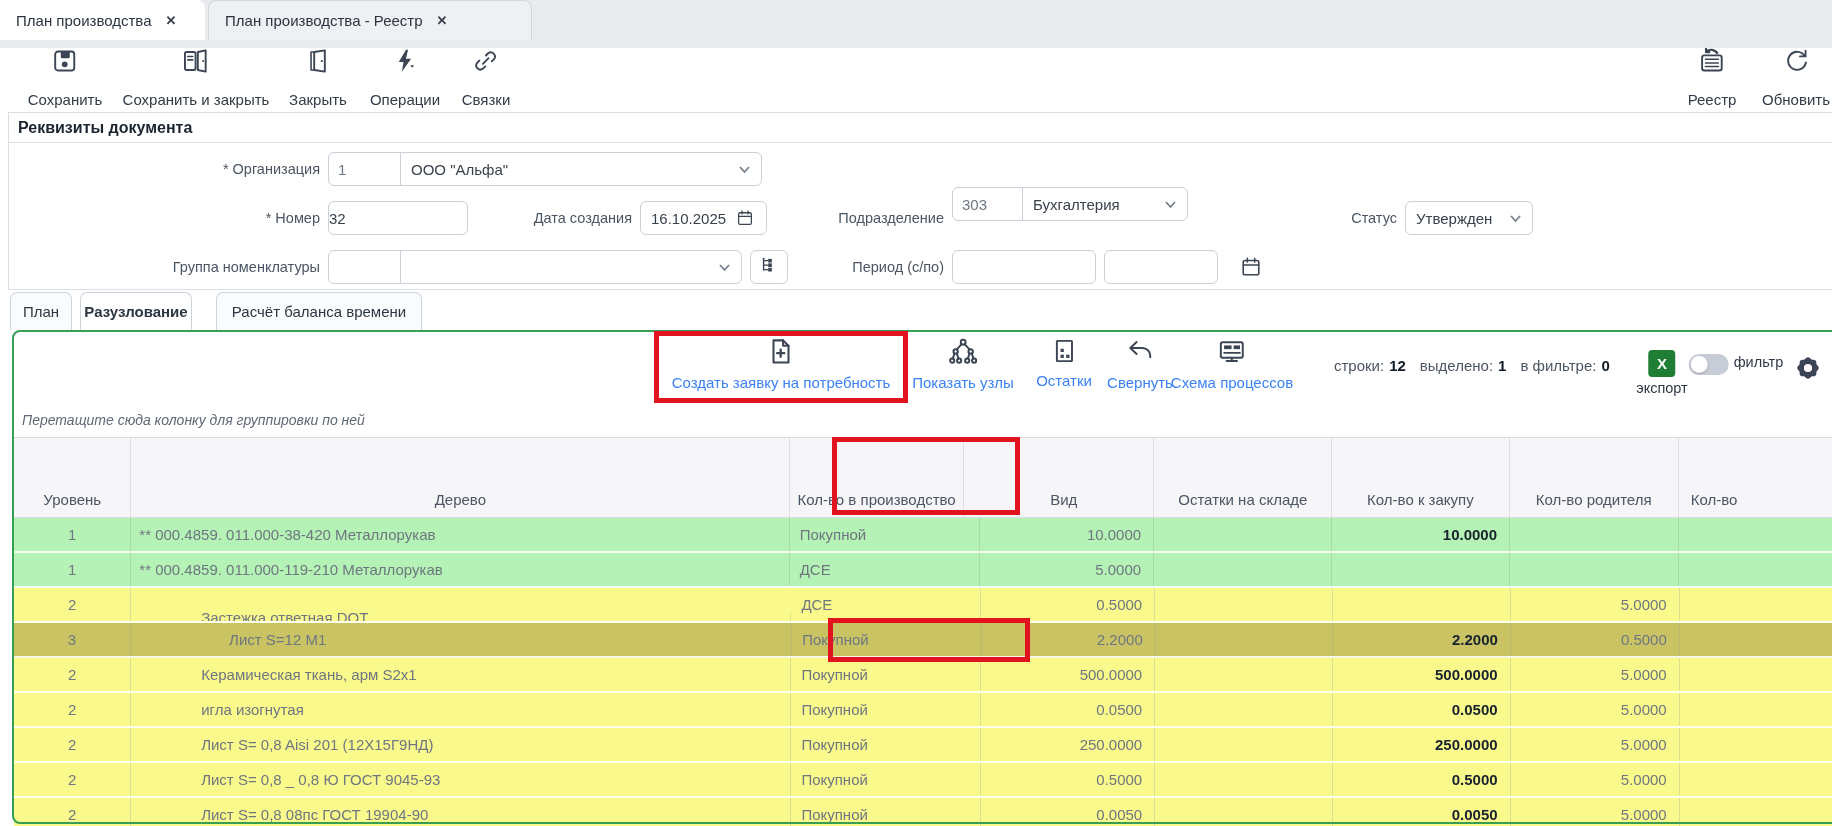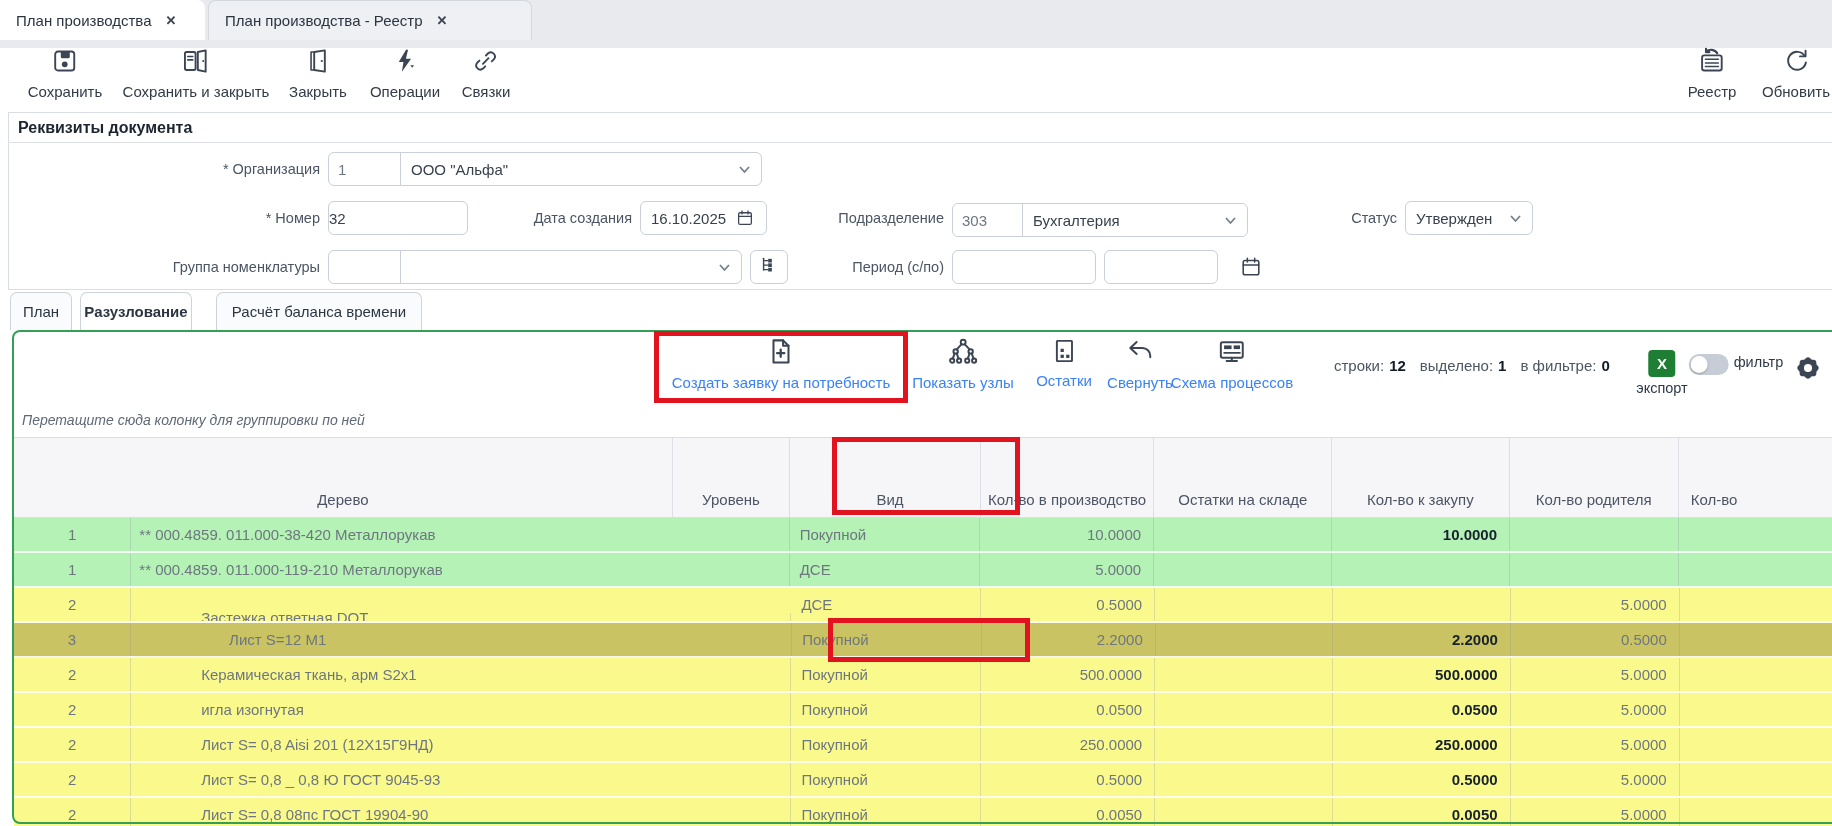--- a/index.html
+++ b/index.html
@@ -13,21 +13,21 @@
 
   
   .tabstrip{position:absolute;left:0;top:0;width:1832px;height:48px;background:#e8eaee}
   .wtab{position:absolute;top:0;height:40px;display:flex;align-items:center;padding:0 16px;gap:14px;
         font-size:15px;color:#2b3440;cursor:pointer}
   .wtab .x{font-size:13px;font-weight:700;color:#39414e;cursor:pointer}
   .wtab.active{left:0;width:205px;background:#fff;border-radius:0 8px 0 0}
   .wtab.inactive{left:208px;width:324px;background:#eef0f3;border:1px solid #d3d8dd;border-bottom:none;border-radius:8px 8px 0 0}
 
   
-  .tbtn{position:absolute;top:47px;transform:translateX(-50%);display:flex;flex-direction:column;align-items:center;gap:4px;cursor:pointer;white-space:nowrap}
+  .tbtn{position:absolute;top:47px;transform:translateX(-50%);display:flex;flex-direction:column;align-items:center;gap:12px;cursor:pointer;white-space:nowrap}
   .tbtn .lbl{font-size:15px;color:#323b47}
   svg.ic{stroke:#3b4553;fill:none;stroke-width:1.7;stroke-linecap:round;stroke-linejoin:round}
   svg.ic .f{fill:#3b4553;stroke:none}
 
   
   .reqbox{position:absolute;left:8px;top:112px;width:1830px;height:178px;border:1px solid #d9dee4;background:#fff}
   .reqtitle{position:absolute;left:18px;top:119px;font-size:16px;font-weight:700;color:#1d2530}
   .reqrule{position:absolute;left:8px;top:142px;width:1824px;border-top:1px solid #dde1e6}
   .flabel{position:absolute;height:34px;line-height:34px;text-align:right;color:#4b5563;font-size:14.5px}
   .ctrl{position:absolute;height:34px;border:1.5px solid #c9d0d9;border-radius:6px;background:#fff;
@@ -202,21 +202,21 @@
     <span class="chev">
         <svg class="ic" width="18" height="18" viewBox="0 0 24 24" stroke-width="2">
           <rect x="3.5" y="5" width="17" height="15.5" rx="2"></rect>
           <path d="M8 2.6 v4 M16 2.6 v4"></path>
           <path d="M3.5 9.8 h17" stroke-width="1.5"></path>
         </svg>
       </span>
   </div>
 
   <div class="flabel" style="left:794px;width:150px;top:201px">Подразделение</div>
-  <div class="ctrl" style="left:952px;top:203px;width:296px">
+  <div class="ctrl" style="left:952px;top:187px;width:236px">
     <span class="code" style="width:70px">303</span>
     <span class="name">Бухгалтерия</span>
     <span class="chev">
         <svg width="13" height="9">
           <path d="M2 2 L6.5 7 L11 2" stroke="#76818d" stroke-width="1.8" fill="none"></path>
         </svg>
       </span>
   </div>
 
   <div class="flabel" style="left:1295px;width:102px;top:201px">Статус</div>
@@ -359,24 +359,24 @@
           </g>
           <circle cx="13" cy="13" r="3.3" fill="#fff"></circle>
         </svg>
     </span>
   </div>
 
   <div class="hint">Перетащите сюда колонку для группировки по ней</div>
 
   <div class="tablewrap">
     <div class="thead">
+      <div class="th c-level">Уровень</div>
       <div class="th c-tree">Дерево</div>
-      <div class="th c-level">Уровень</div>
+      <div class="th c-prod">Кол-во в производство</div>
       <div class="th c-kind">Вид</div>
-      <div class="th c-prod">Кол-во в производство</div>
       <div class="th c-stock">Остатки на складе</div>
       <div class="th c-purchase" style="font-weight:400;color:#4c5564">Кол-во к закупу</div>
       <div class="th c-parent">Кол-во родителя</div>
       <div class="th c-last">Кол-во</div>
     </div>
     <div>
         <div class="trow row-green">
       <div class="c c-level">1</div>
       <div class="c c-tree" style="padding-left: 8px;">** 000.4859. 011.000-38-420 Металлорукав</div>
       <div class="c c-kind">Покупной</div>

